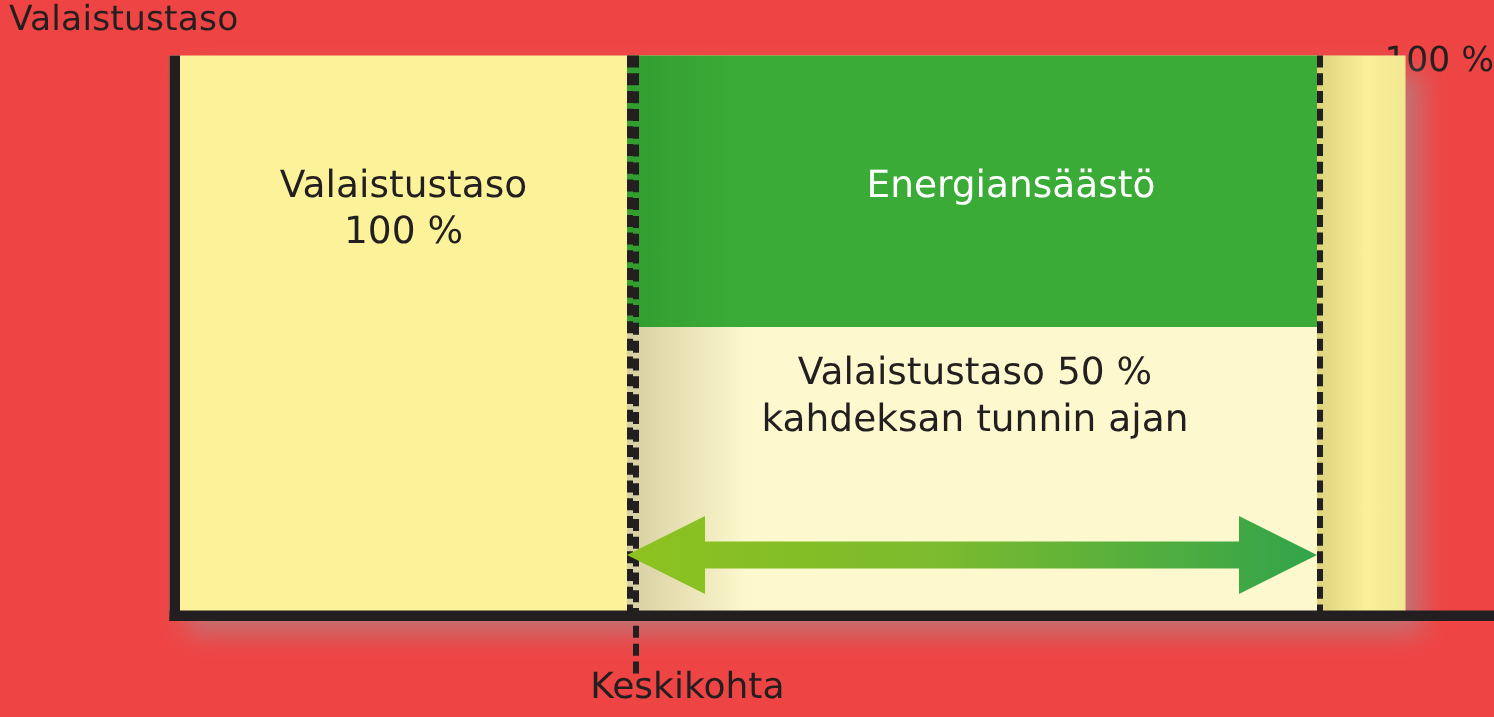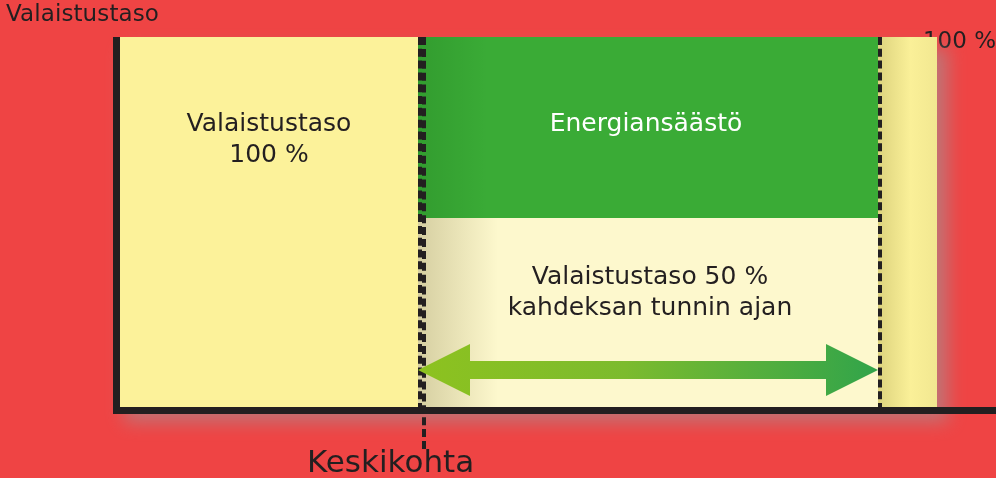--- a/index.html
+++ b/index.html
@@ -153,37 +153,37 @@
     line-height: 31px;
     color: #231f20;
     white-space: pre-line;
   }
   .label-100 {
     left: 124px;
     top: 107px;
     width: 290px;
   }
   .label-green {
-    left: 416px;
+    left: 444px;
     top: 107px;
     width: 460px;
     color: #ffffff;
   }
   .label-dim {
     left: 420px;
-    top: 260px;
+    top: 232px;
     width: 460px;
   }
   .label-bottom {
     position: absolute;
-    left: 307px;
+    left: 323px;
     top: 443px;
     width: 200px;
-    text-align: left;
-    font-size: 31px;
+    text-align: right;
+    font-size: 24px;
     color: #231f20;
     white-space: nowrap;
   }
 
   
   .arrow-wrap {
     position: absolute;
     left: 418px;
     top: 344px;
     width: 460px;

